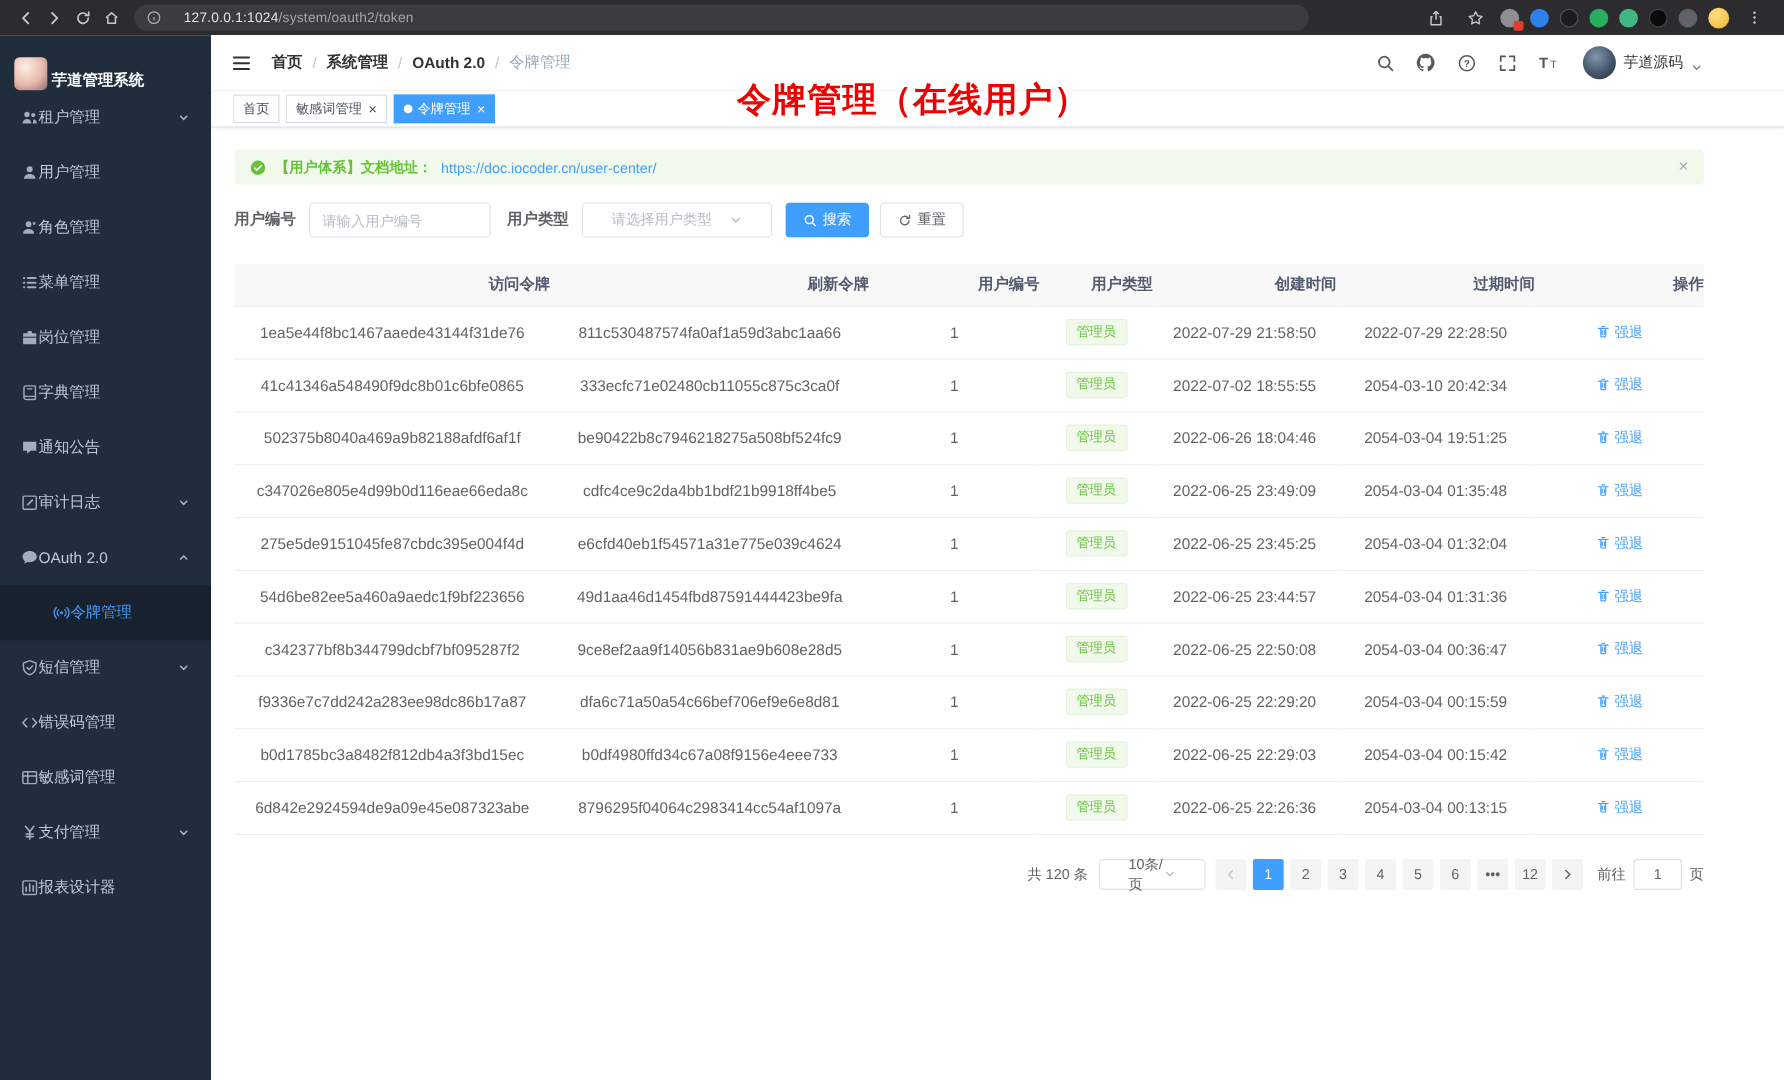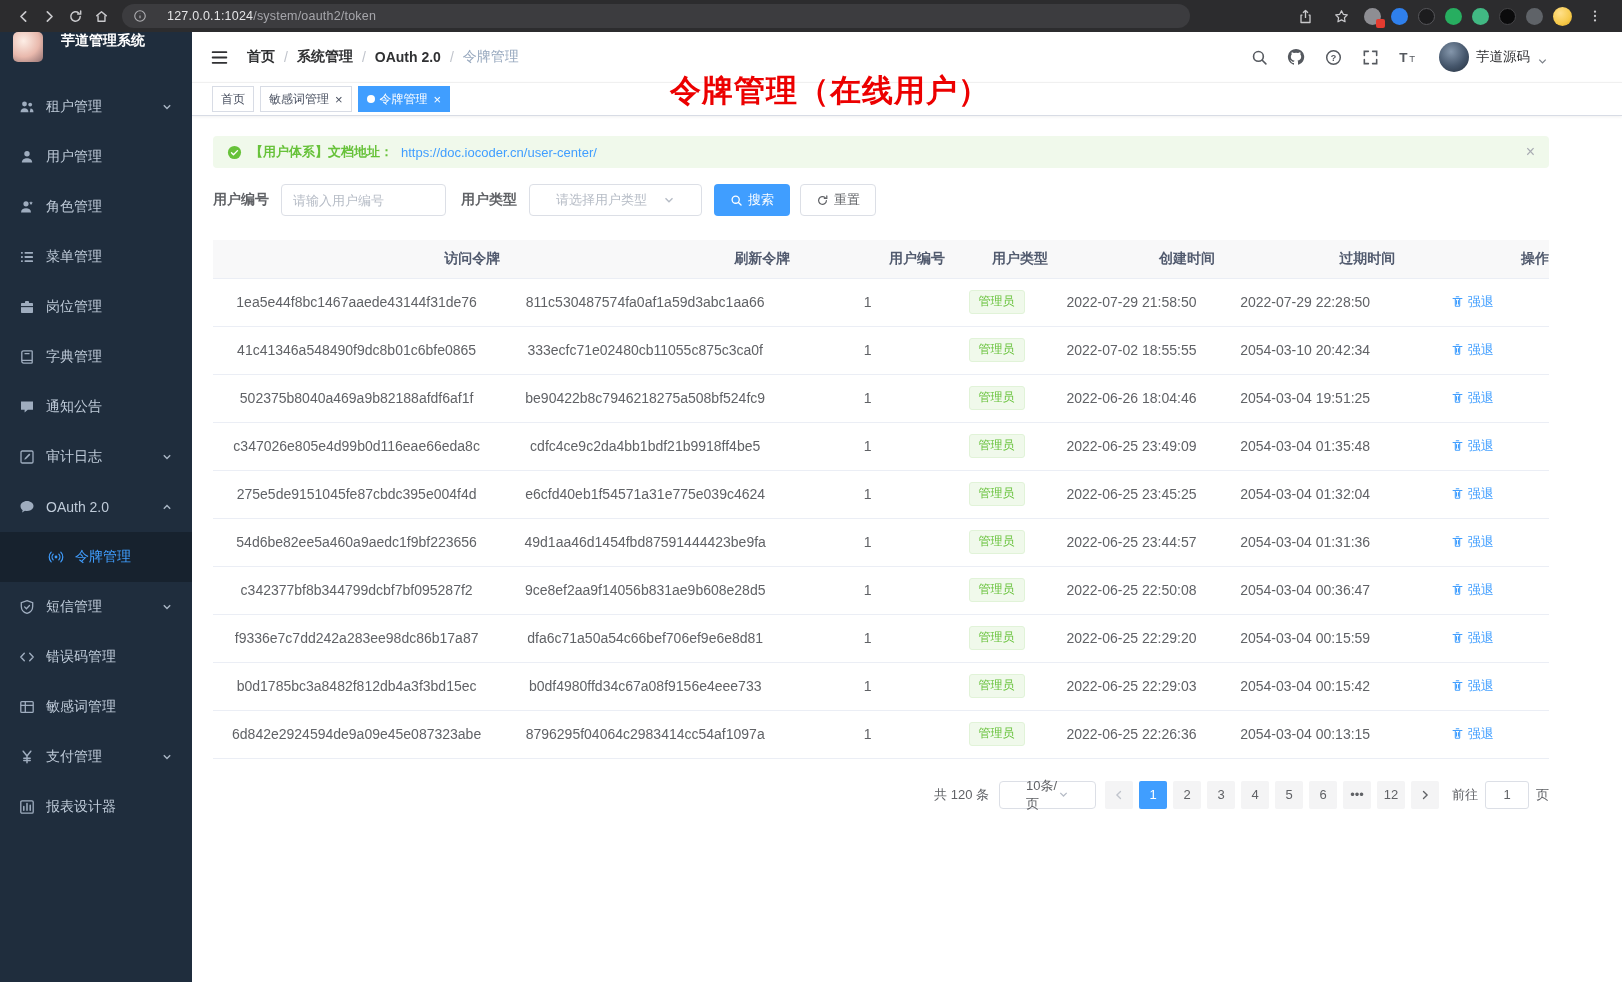--- a/index.html
+++ b/index.html
@@ -26,25 +26,25 @@
   .ext-dot .badge{position:absolute;right:-4px;bottom:-3px;width:9px;height:9px;background:#e33b30;border-radius:2px;}
   .e1{background:#8e8e93;} .e2{background:#2f80ed;} .e3{background:#1c1c1e;border:1px solid #56565a;}
   .e4{background:#27ae60;} .e5{background:#41b883;} .e6{background:#0b0b0c;border:1px solid #454548;} .e7{background:#5f6368;}
   .profile-dot{width:19px;height:19px;border-radius:50%;background:radial-gradient(circle at 38% 32%,#ffe08a 0%,#f6c94a 60%,#d9a522 100%);flex:none;cursor:pointer;}
 
   
   .app-shell{display:flex;height:950px;}
 
   
   .sidebar{width:192px;height:100%;background:var(--sidebar-bg);flex:none;display:flex;flex-direction:column;}
-  .logo{height:50px;display:flex;align-items:flex-start;gap:18px;padding:0 13px;cursor:pointer;}
+  .logo{height:50px;display:flex;align-items:flex-end;gap:4px;padding:0 13px;cursor:pointer;}
   .logo-avatar{width:30px;height:30px;border-radius:5px;flex:none;background:radial-gradient(circle at 35% 30%,#fdeee6 0%,#e9b9ad 55%,#8f6f70 100%);}
   .logo-title{color:#fff;font-size:14px;font-weight:700;white-space:nowrap;}
   .menu{flex:1;overflow:hidden;}
-  .menu-item{height:50px;display:flex;align-items:center;gap:11px;padding:0 19px;color:#bfcbd9;font-size:14px;cursor:pointer;white-space:nowrap;}
+  .menu-item{height:50px;display:flex;align-items:center;padding:0 19px;color:#bfcbd9;font-size:14px;cursor:pointer;white-space:nowrap;}
   .menu-item.sub{background:var(--submenu-bg);padding-left:48px;}
   .menu-item.active{color:var(--primary);}
   .mi-icon{width:16px;height:16px;flex:none;display:inline-flex;color:#9fadbf;}
   .menu-item.active .mi-icon{color:var(--primary);}
   .mi-arrow{margin-left:auto;display:inline-flex;color:#a9b6c5;}
   .mi-arrow.up svg{transform:rotate(180deg);}
 
   
   .main{flex:1;display:flex;flex-direction:column;background:#fff;min-width:0;}
 

